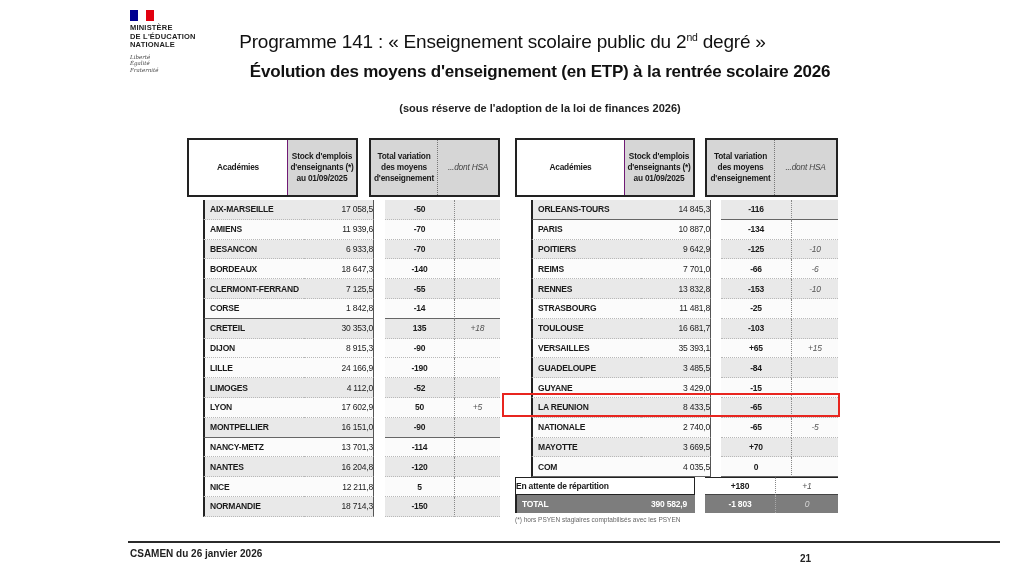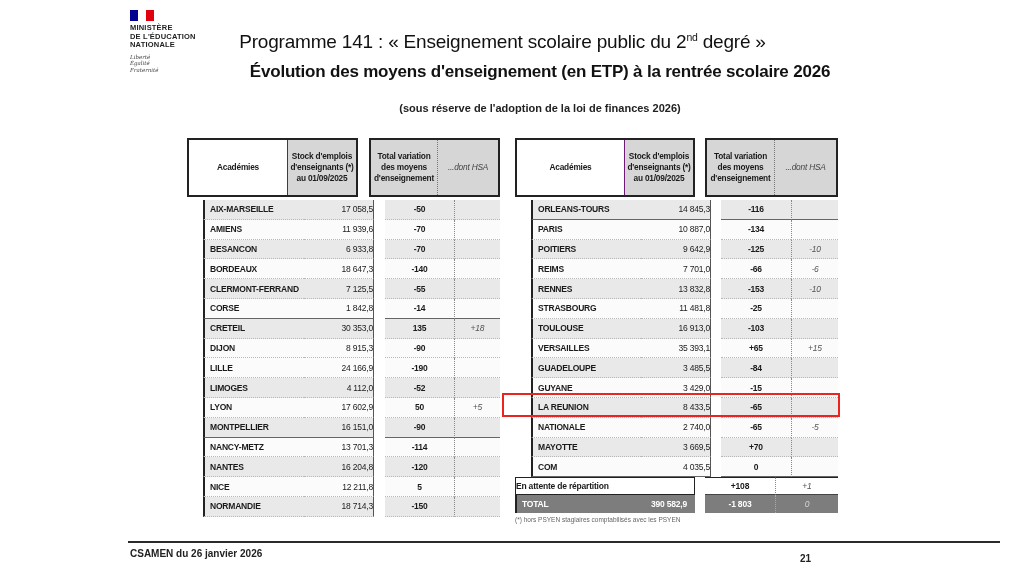--- a/index.html
+++ b/index.html
@@ -283,21 +283,21 @@
         </div>
         <div class="trow even">
           <div class="cell name">STRASBOURG</div>
           <div class="cell stock">11 481,8</div>
           <div class="gapcol"></div>
           <div class="cell varc">-25</div>
           <div class="cell hsa"></div>
         </div>
         <div class="trow odd">
           <div class="cell name">TOULOUSE</div>
-          <div class="cell stock">16 913,0</div>
+          <div class="cell stock">16 681,7</div>
           <div class="gapcol"></div>
           <div class="cell varc">-103</div>
           <div class="cell hsa"></div>
         </div>
         <div class="trow even">
           <div class="cell name">VERSAILLES</div>
           <div class="cell stock">35 393,1</div>
           <div class="gapcol"></div>
           <div class="cell varc">+65</div>
           <div class="cell hsa">+15</div>
@@ -342,21 +342,21 @@
           <div class="cell stock">4 035,5</div>
           <div class="gapcol"></div>
           <div class="cell varc">0</div>
           <div class="cell hsa"></div>
         </div>
       </div>
 
     <div class="trow pending">
       <div class="pendlabel">En attente de répartition</div>
       <div class="gapcol"></div>
-      <div class="cell varc">+108</div>
+      <div class="cell varc">+180</div>
       <div class="cell hsa">+1</div>
     </div>
 
     <div class="trow total">
       <div class="cell totlabel">TOTAL</div>
       <div class="cell totstock">390 582,9</div>
       <div class="gapcol"></div>
       <div class="cell varc">-1 803</div>
       <div class="cell hsa">0</div>
     </div>

